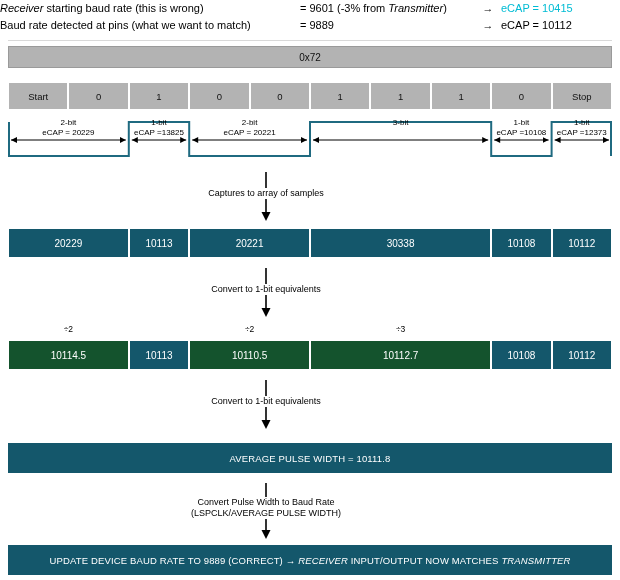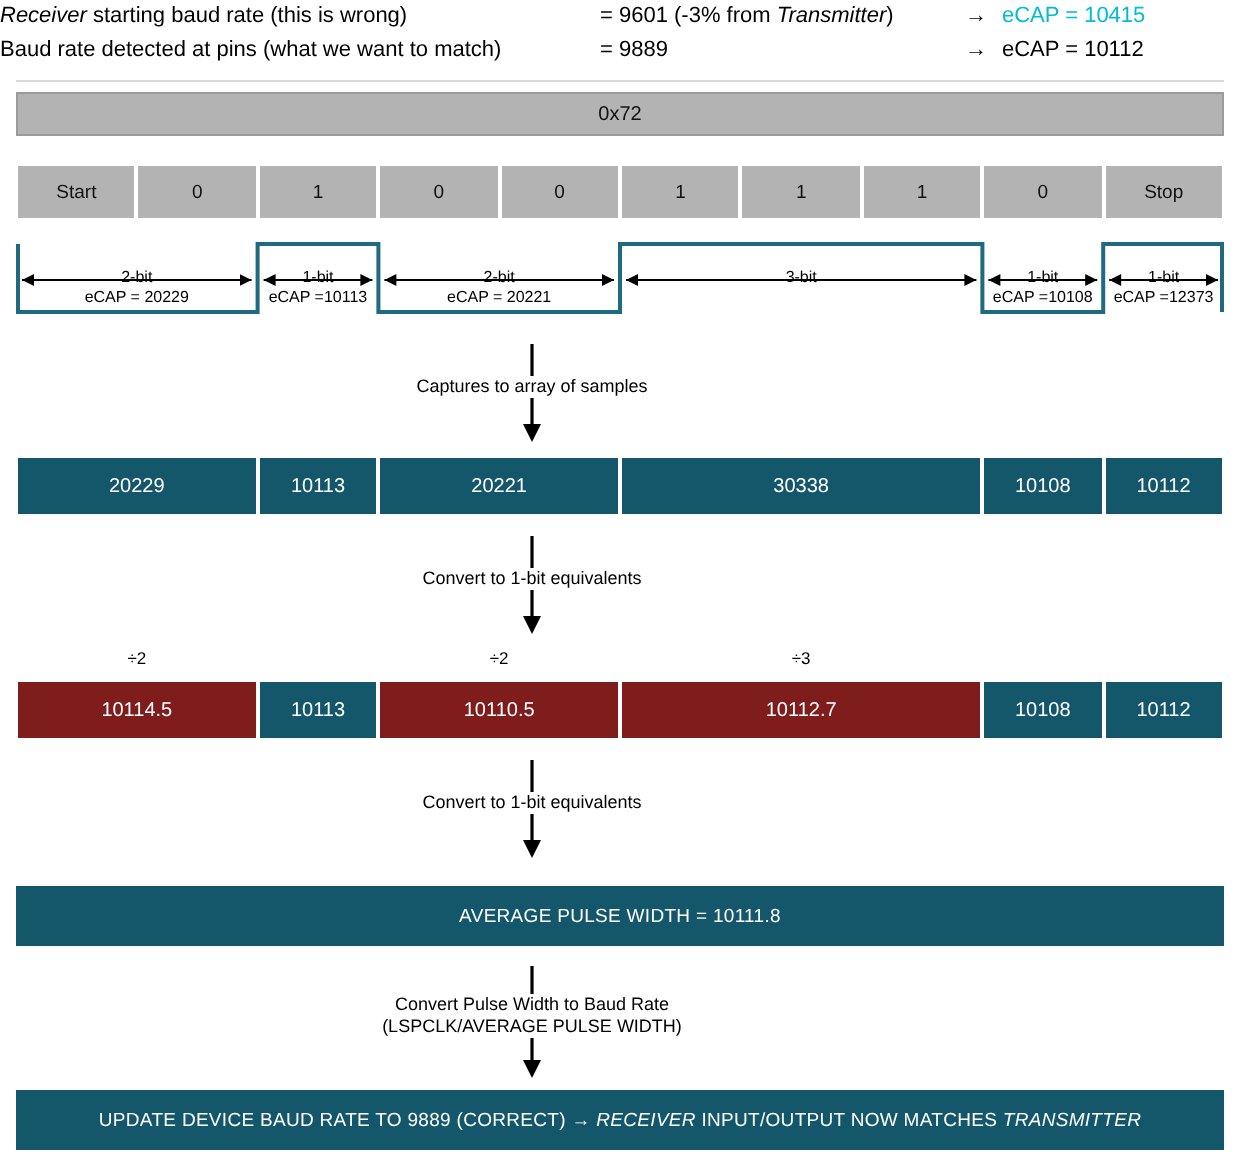--- a/index.html
+++ b/index.html
@@ -42,39 +42,39 @@
     display:flex;align-items:center;justify-content:center;
     font-size:9.5px;color:#111;
   }
 
   
   .wave{position:absolute;left:8px;top:114px;width:604px;height:54px;}
   .wave svg{display:block;}
   .wave-labels{position:absolute;left:8px;top:114px;width:604px;height:54px;}
   .wl{
     position:absolute;text-align:center;font-size:8px;line-height:10px;color:#000;
-    top:20px;
+    top:4px;
   }
   .wl .l1{display:block;}
   .wl .l2{display:block;}
 
   
   .flow{position:absolute;left:0;width:532px;text-align:center;}
   .flow .cap{font-size:9px;line-height:11px;color:#000;}
   .flow svg{display:block;margin:0 auto;}
 
   
   .cells{position:absolute;left:8px;width:604px;display:flex;}
   .cell{
     border:1px solid #ffffff;box-sizing:border-box;
     display:flex;align-items:center;justify-content:center;
     font-size:10px;color:#ffffff;height:30px;
   }
   .cell.teal{background:#14576b;}
-  .cell.cyan{background:#7f1d1d;}
+  .cell.cyan{background:#14532d;}
 
   .divlabels{position:absolute;left:8px;width:604px;height:14px;}
   .divlab{
     position:absolute;text-align:center;font-size:8.5px;color:#000;top:0;
   }
 
   .banner{
     position:absolute;left:8px;width:604px;height:30px;
     background:#14576b;
     display:flex;align-items:center;justify-content:center;
@@ -166,21 +166,21 @@
         </g>
     </svg>
   </div>
   <div class="wave-labels" id="wave-labels">
       <div class="wl" style="left: 0px; width: 120.8px;">
         <span class="l1">2-bit</span>
         <span class="l2">eCAP = 20229</span>
       </div>
       <div class="wl" style="left: 120.8px; width: 60.4px;">
         <span class="l1">1-bit</span>
-        <span class="l2">eCAP =10113</span>
+        <span class="l2">eCAP =13825</span>
       </div>
       <div class="wl" style="left: 181.2px; width: 120.8px;">
         <span class="l1">2-bit</span>
         <span class="l2">eCAP = 20221</span>
       </div>
       <div class="wl" style="left: 302px; width: 181.2px;">
         <span class="l1">3-bit</span>
       </div>
       <div class="wl" style="left: 483.2px; width: 60.4px;">
         <span class="l1">1-bit</span>

